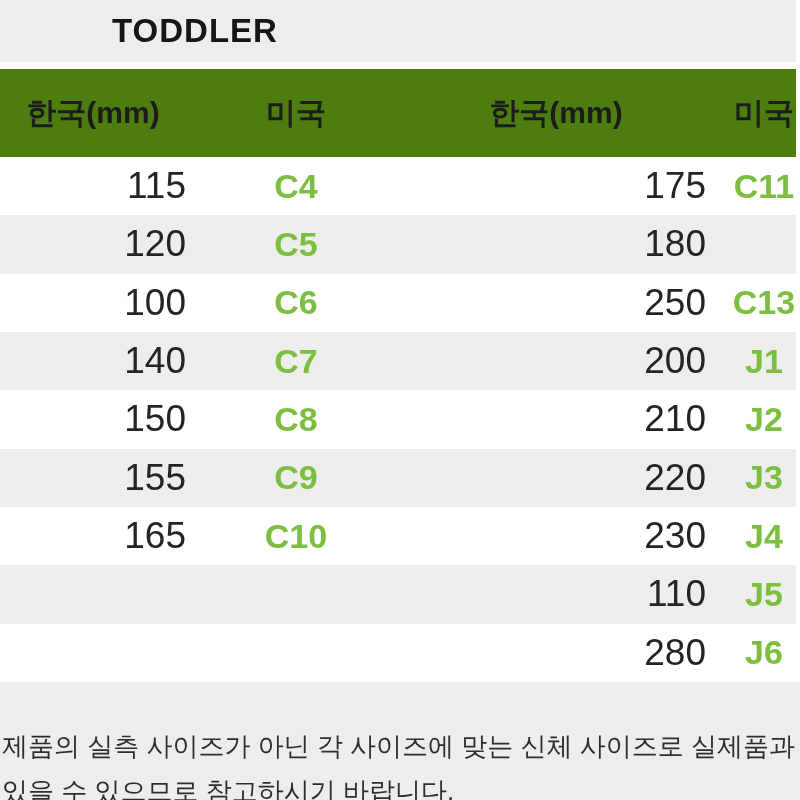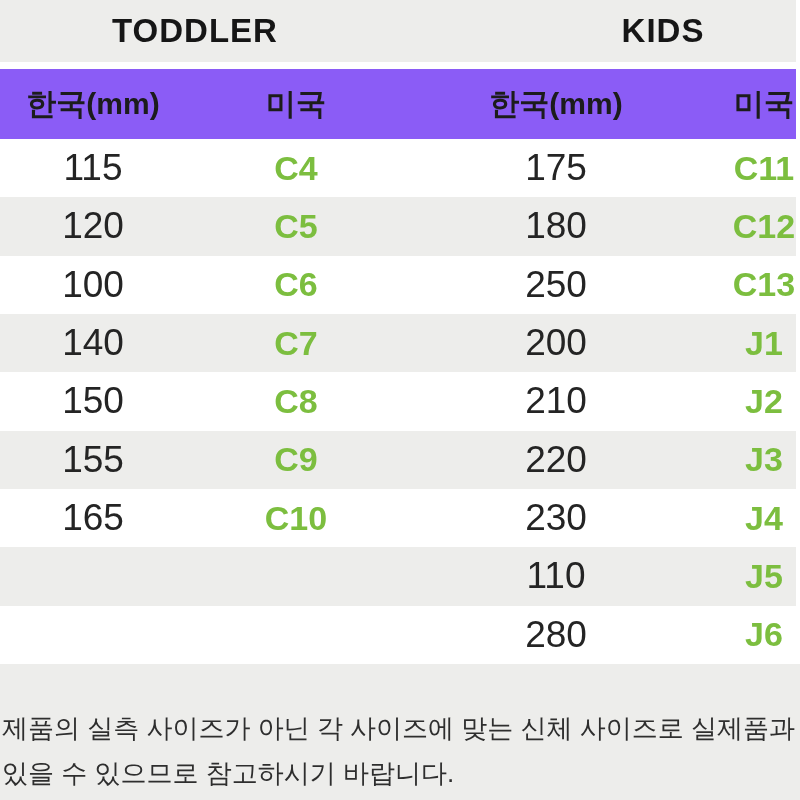--- a/index.html
+++ b/index.html
@@ -32,32 +32,32 @@
   .cols {
     display: grid;
     grid-template-columns: 186px 220px 300px 90px;
     align-items: center;
   }
   .cell { text-align: center; white-space: nowrap; }
   .cell.us-right { padding-left: 26px; }
 
   
   .green-header {
-    width: 796px; height: 70px;
-    background: #8b5cf6;
+    width: 796px; height: 88px;
+    background: #4d7c0f;
   }
   .green-header .cell {
     font-size: 30px; font-weight: 700; color: #1c1c1c;
   }
 
   
   .rows { width: 796px; }
   .row { height: 58.33px; background: #ffffff; }
   .row:nth-child(even) { background: #EDEDEB; }
-  .mm-cell { font-size: 37px; font-weight: 500; color: #242424; }
+  .mm-cell { font-size: 37px; font-weight: 500; color: #242424; text-align: right; }
   .us-cell { font-size: 34px; font-weight: 700; color: #7CBE3F; }
 
   
   .footer {
     width: 800px; height: 136px;
     background: #EDEDEB;
     box-sizing: border-box;
     padding: 42px 0 0 2px;
     overflow: hidden;
   }
@@ -66,21 +66,20 @@
     line-height: 45px; white-space: nowrap;
   }
 </style>
 </head>
 <body>
 
 <div class="page">
 
   <div class="title-band">
     <div class="section-title title-toddler">TODDLER</div>
-    <div class="section-title title-kids">KIDS</div>
   </div>
 
   <div class="white-gap"></div>
 
   <div class="green-header cols">
     <div class="cell">한국(mm)</div>
     <div class="cell">미국</div>
     <div class="cell">한국(mm)</div>
     <div class="cell us-right">미국</div>
   </div>
@@ -91,21 +90,20 @@
       <div class="cell mm-cell">115</div>
       <div class="cell us-cell">C4</div>
       <div class="cell mm-cell">175</div>
       <div class="cell us-cell us-right">C11</div>
     </div>
 
     <div class="row cols">
       <div class="cell mm-cell">120</div>
       <div class="cell us-cell">C5</div>
       <div class="cell mm-cell">180</div>
-      <div class="cell us-cell us-right">C12</div>
     </div>
 
     <div class="row cols">
       <div class="cell mm-cell">100</div>
       <div class="cell us-cell">C6</div>
       <div class="cell mm-cell">250</div>
       <div class="cell us-cell us-right">C13</div>
     </div>
 
     <div class="row cols">

